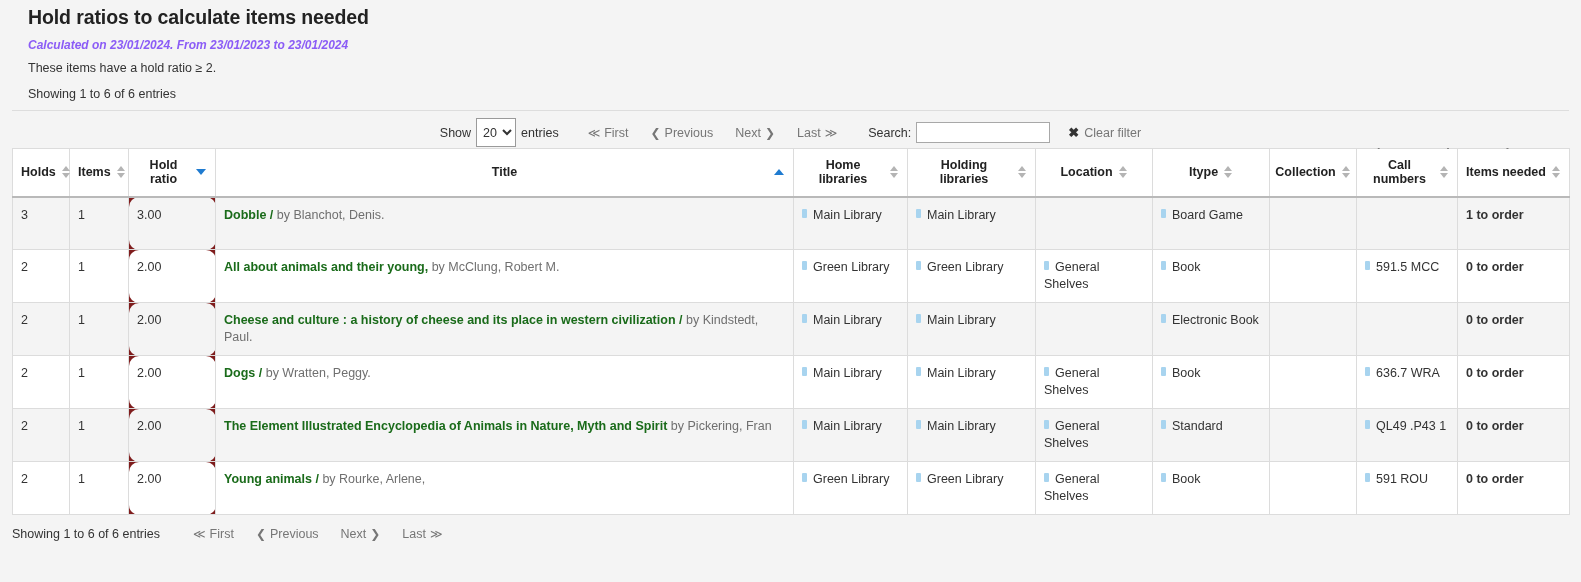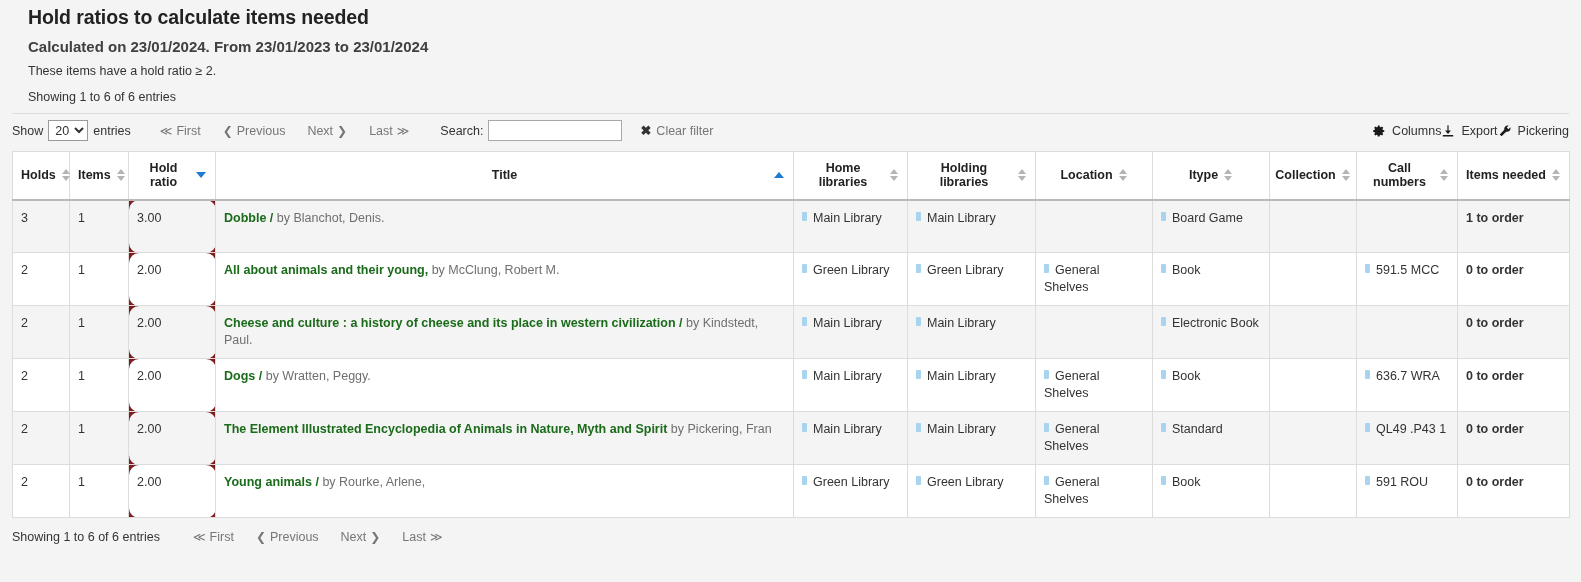--- a/index.html
+++ b/index.html
@@ -21,24 +21,25 @@
   
   .head-block { padding: 6px 12px 0 28px; }
   .page-title {
     font-size: 19.5px;
     font-weight: bold;
     color: #222222;
     margin: 0 0 9px 0;
     letter-spacing: -0.1px;
   }
   .page-subtitle {
-    font-size: 15px;
+    font-size: 12px;
     font-weight: bold;
-    color: #404040;
+    color: #8b5cf6;
     margin: 0 0 9px 0;
+    font-style: italic;
   }
   .page-note {
     font-size: 12.5px;
     color: #333333;
     margin: 0 0 12px 0;
   }
   .entries-info-top {
     font-size: 12.5px;
     color: #333333;
     margin: 0 0 9px 0;
@@ -46,33 +47,34 @@
 
   
   .toolbar {
     border-top: 1px solid #dddddd;
     margin: 0 12px;
     padding: 7px 0 7px 0;
     display: flex;
     align-items: center;
     height: 34px;
     font-size: 12.5px;
+    flex-direction: column;
   }
   .tb-left { display: flex; align-items: center; gap: 0; }
   .tb-right { margin-left: auto; display: flex; align-items: center; }
 
   .length-ctl { display: flex; align-items: center; gap: 5px; color: #333; }
   .length-ctl select {
     font-family: "Liberation Sans", sans-serif;
     font-size: 12.5px;
     padding: 1px 2px;
     border: 1px solid #9a9a9a;
     background: #ffffff;
     color: #333;
-    height: 21px;
+    height: 29px;
   }
 
   .pager { display: flex; align-items: center; margin-left: 18px; gap: 0; }
   .pg-btn {
     color: #767676;
     padding: 2px 11px;
     cursor: pointer;
     white-space: nowrap;
     display: inline-flex;
     align-items: center;

